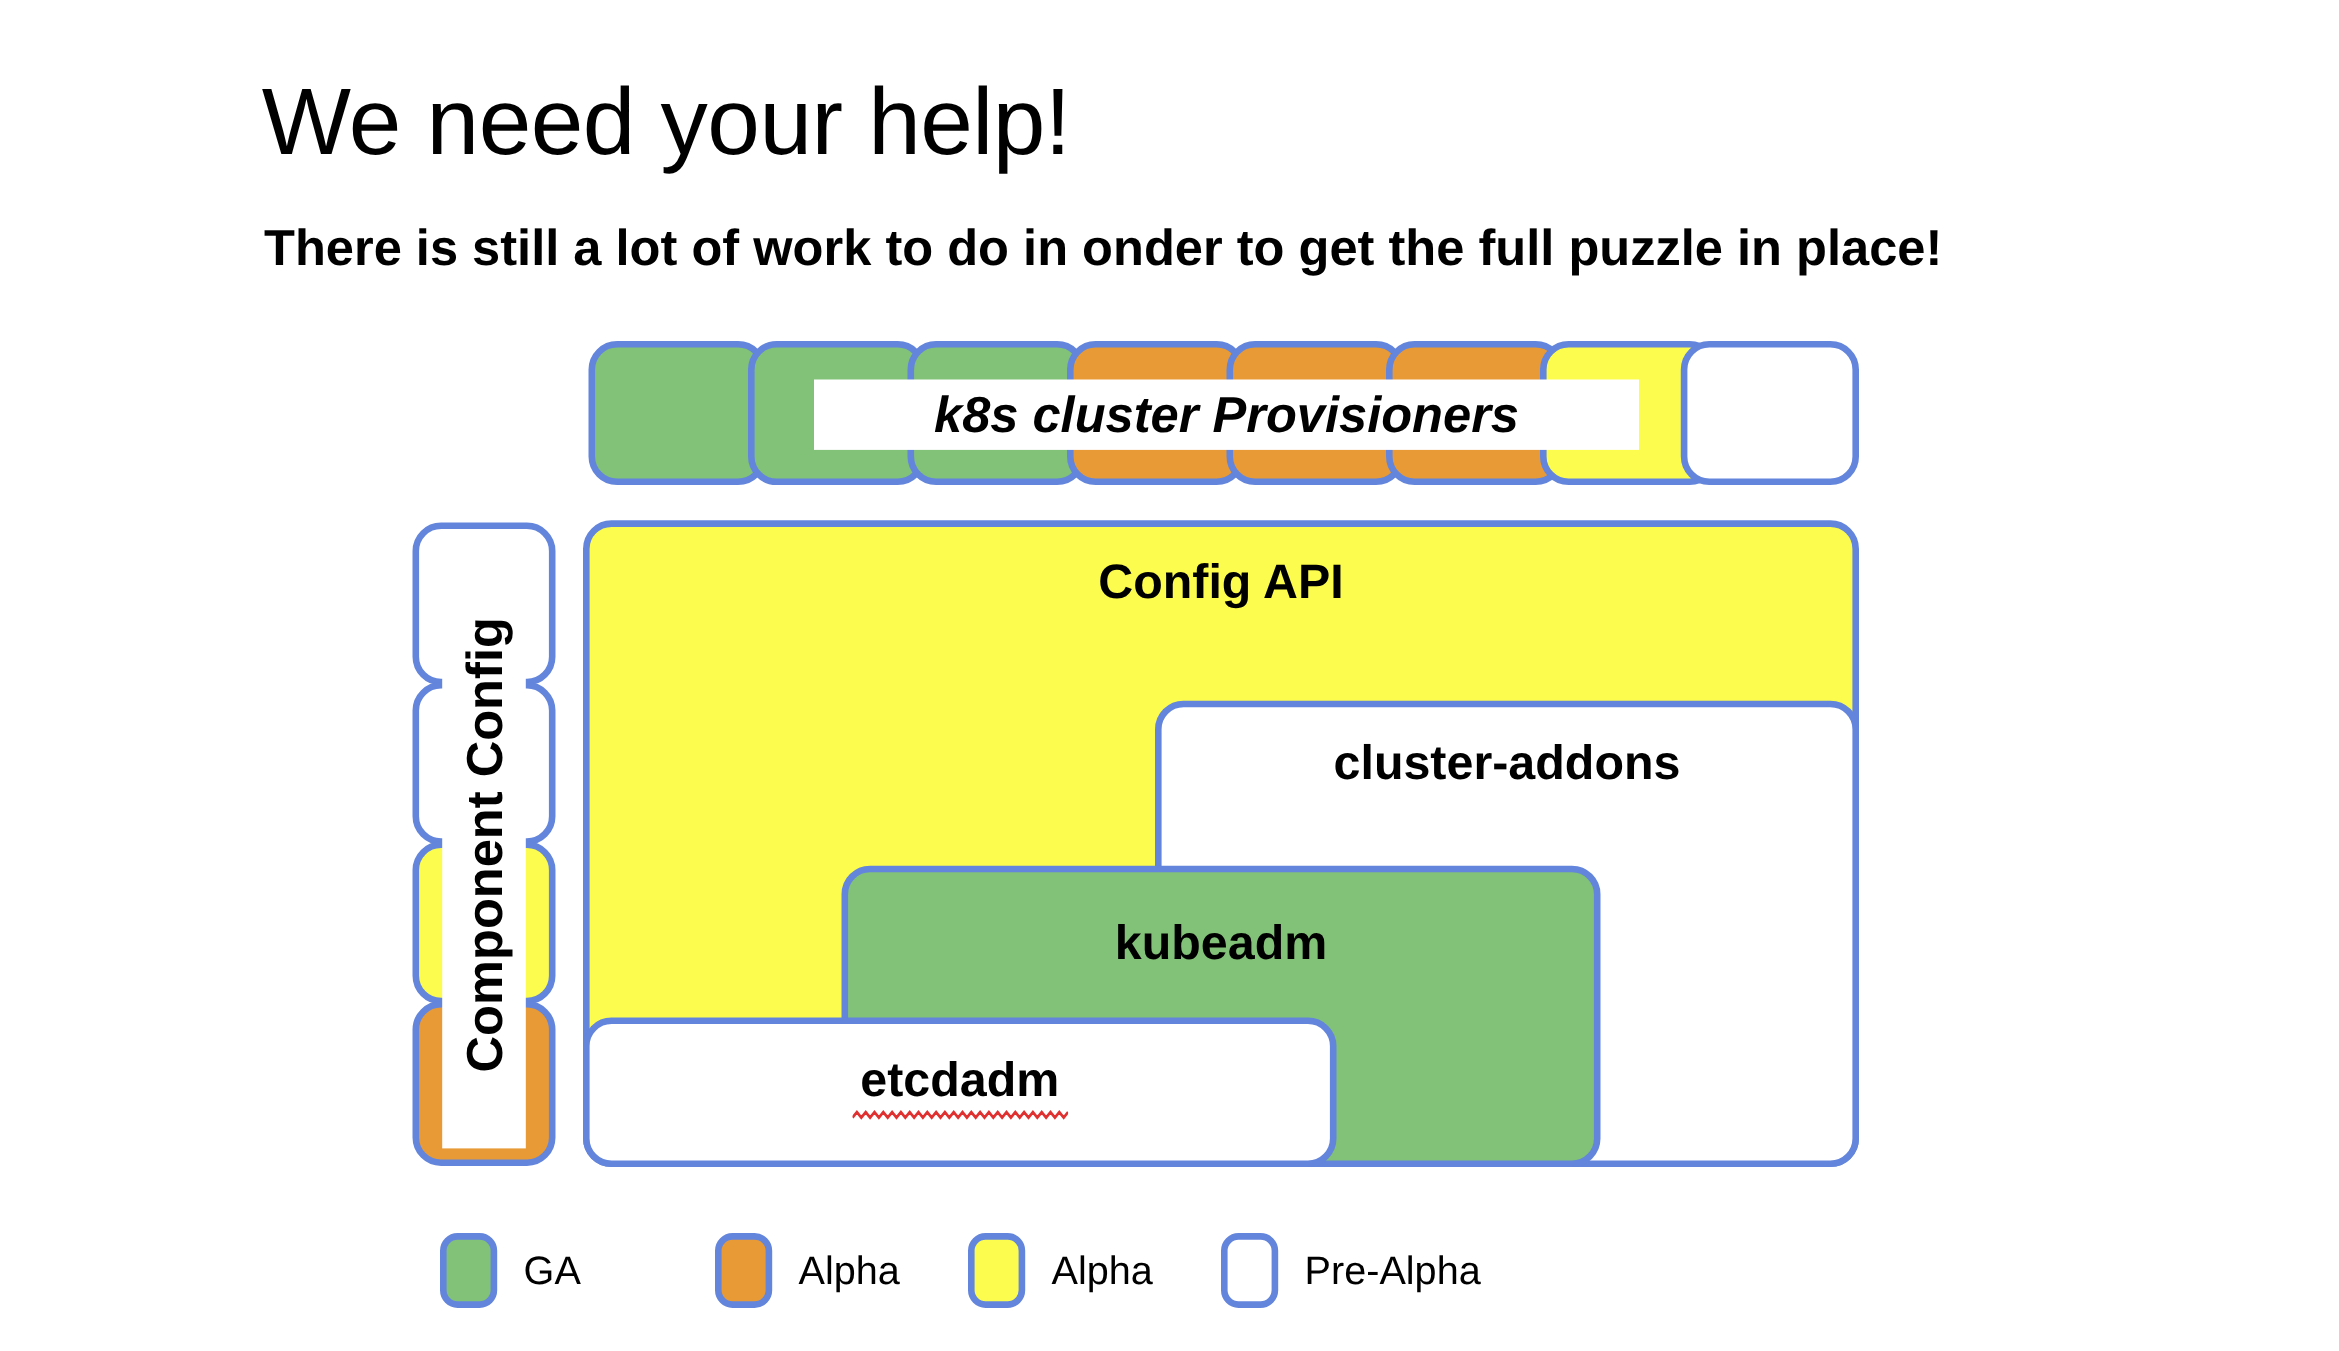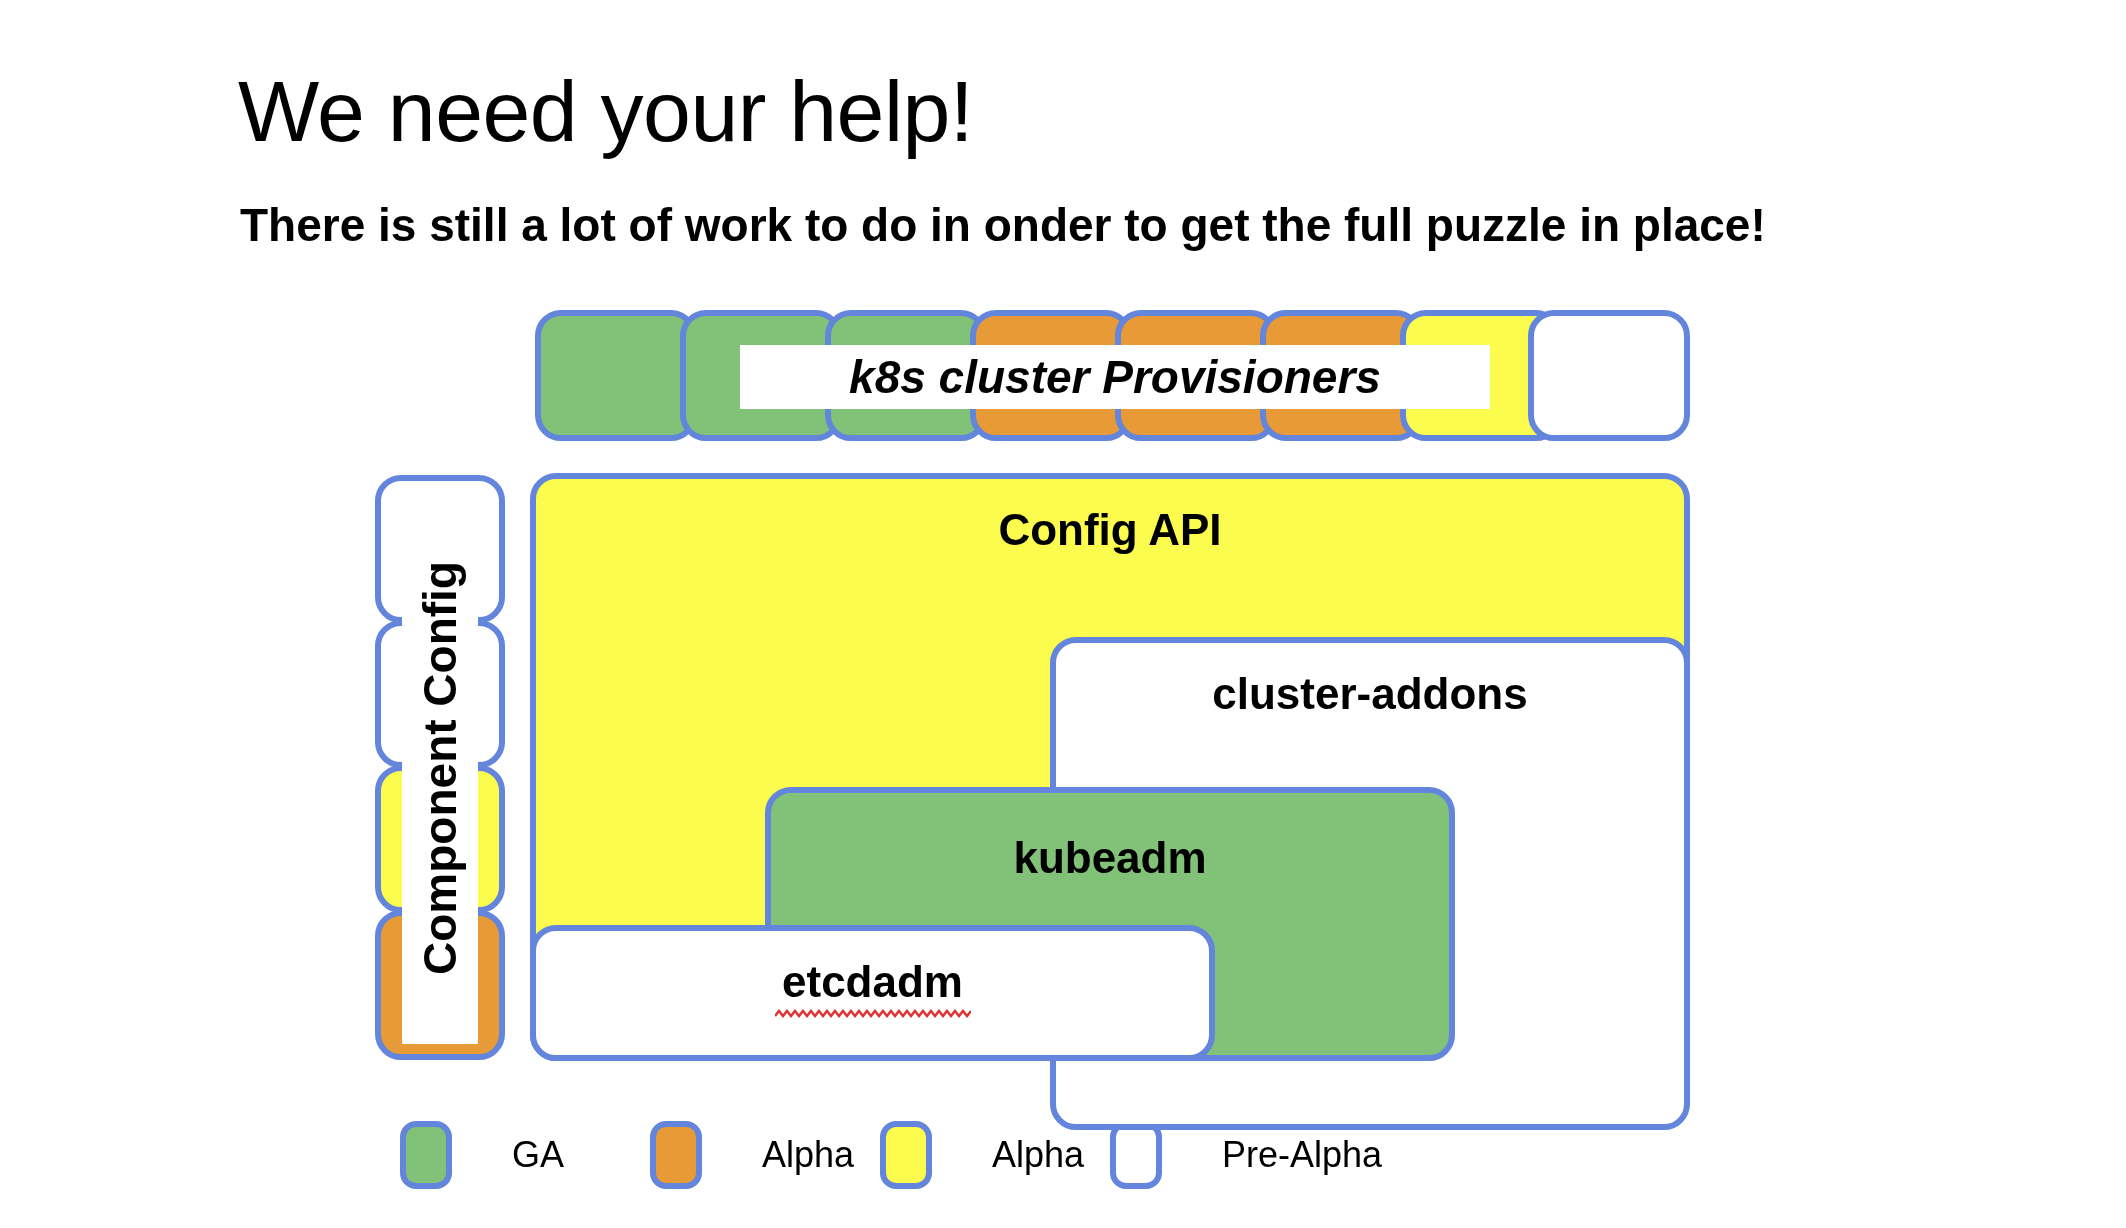--- a/index.html
+++ b/index.html
@@ -116,21 +116,21 @@
     transform: rotate(-90deg);
     white-space: nowrap;
     font-size: 46px;
     font-weight: bold;
     color: #000;
     line-height: 1;
   }
 
   
   #cluster-api      { left: 530px;  top: 473px; width: 1160px; height: 588px; z-index: 5; }
-  #cluster-addons   { left: 1050px; top: 637px; width: 640px;  height: 493px; z-index: 6; }
+  #cluster-addons   { left: 1050px; top: 637px; width: 640px;  height: 424px; z-index: 6; }
   #kubeadm          { left: 765px;  top: 787px; width: 690px;  height: 274px; z-index: 7; }
   #etcdadm          { left: 530px;  top: 925px; width: 685px;  height: 136px; z-index: 8; }
 
   #cluster-api    > .node-label { top: 26px; }
   #cluster-addons > .node-label { top: 26px; }
   #kubeadm        > .node-label { top: 40px; }
   #etcdadm        > .node-label { top: 26px; }
 
   
   #etcdadm-squiggle {
@@ -159,21 +159,21 @@
     width: 52px; height: 68px;
     border: 6px solid #6385db;
     border-radius: 16px;
     flex: none;
   }
   .legend-swatch.ga       { background: #82c178; }
   .legend-swatch.beta     { background: #e89a36; }
   .legend-swatch.alpha    { background: #fcfc4e; }
   .legend-swatch.prealpha { background: #ffffff; }
   .legend-text {
-    margin-left: 60px;
+    margin-left: 24px;
     font-size: 36px;
     font-weight: 400;
     color: #000;
     white-space: nowrap;
   }
   #legend-item-0 { left: 0px; }
   #legend-item-1 { left: 250px; }
   #legend-item-2 { left: 480px; }
   #legend-item-3 { left: 710px; }
 </style>

